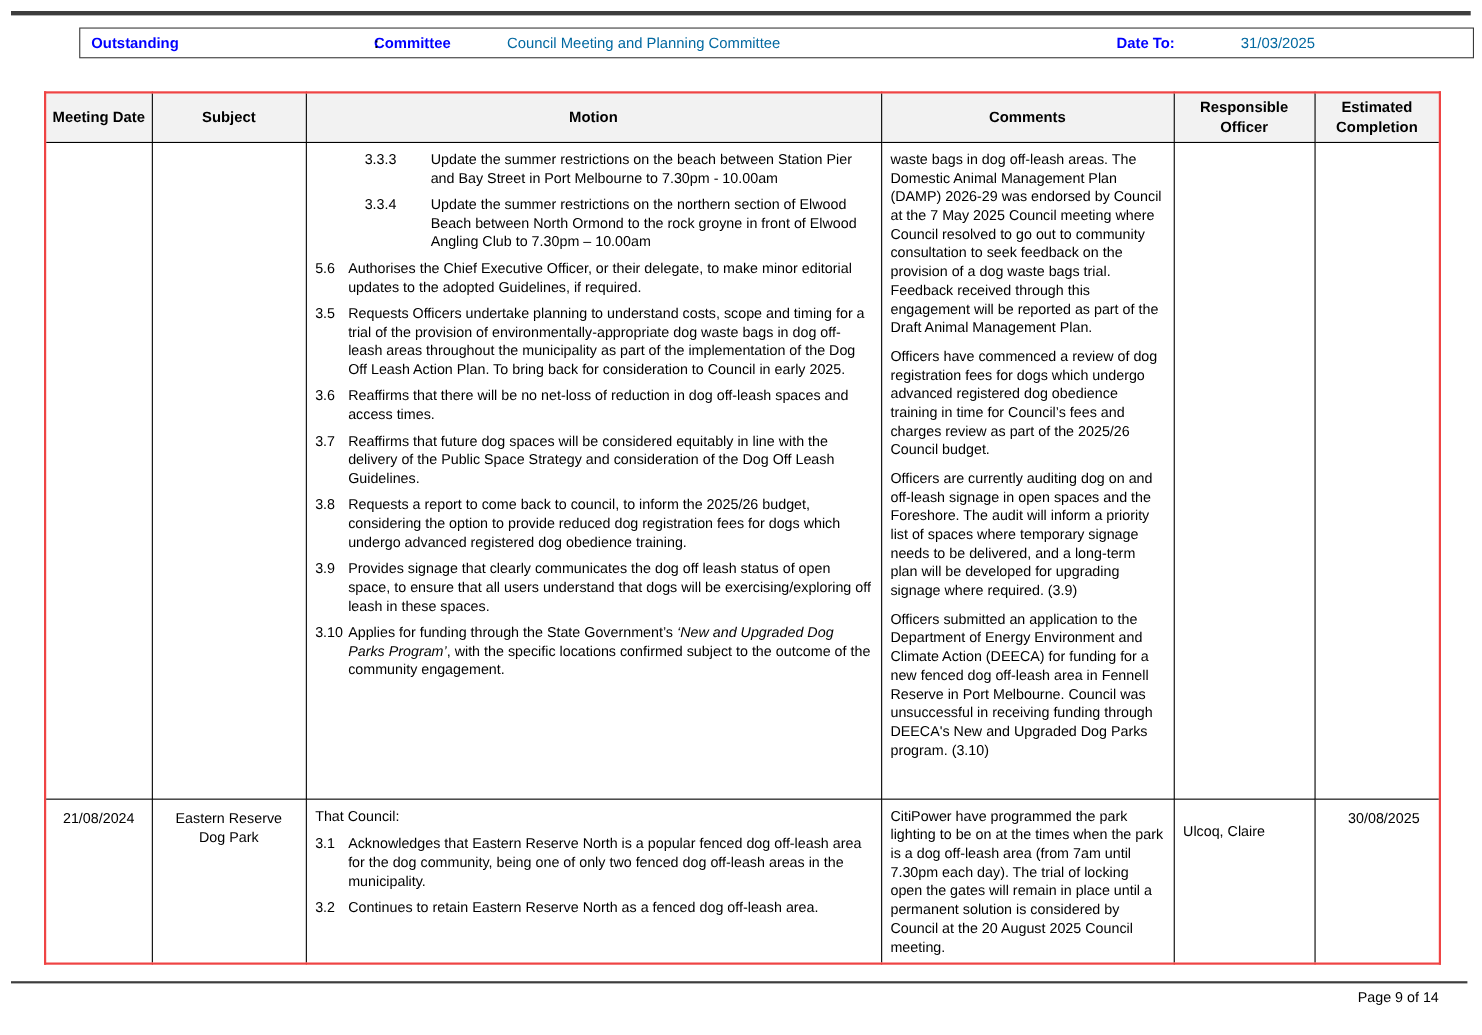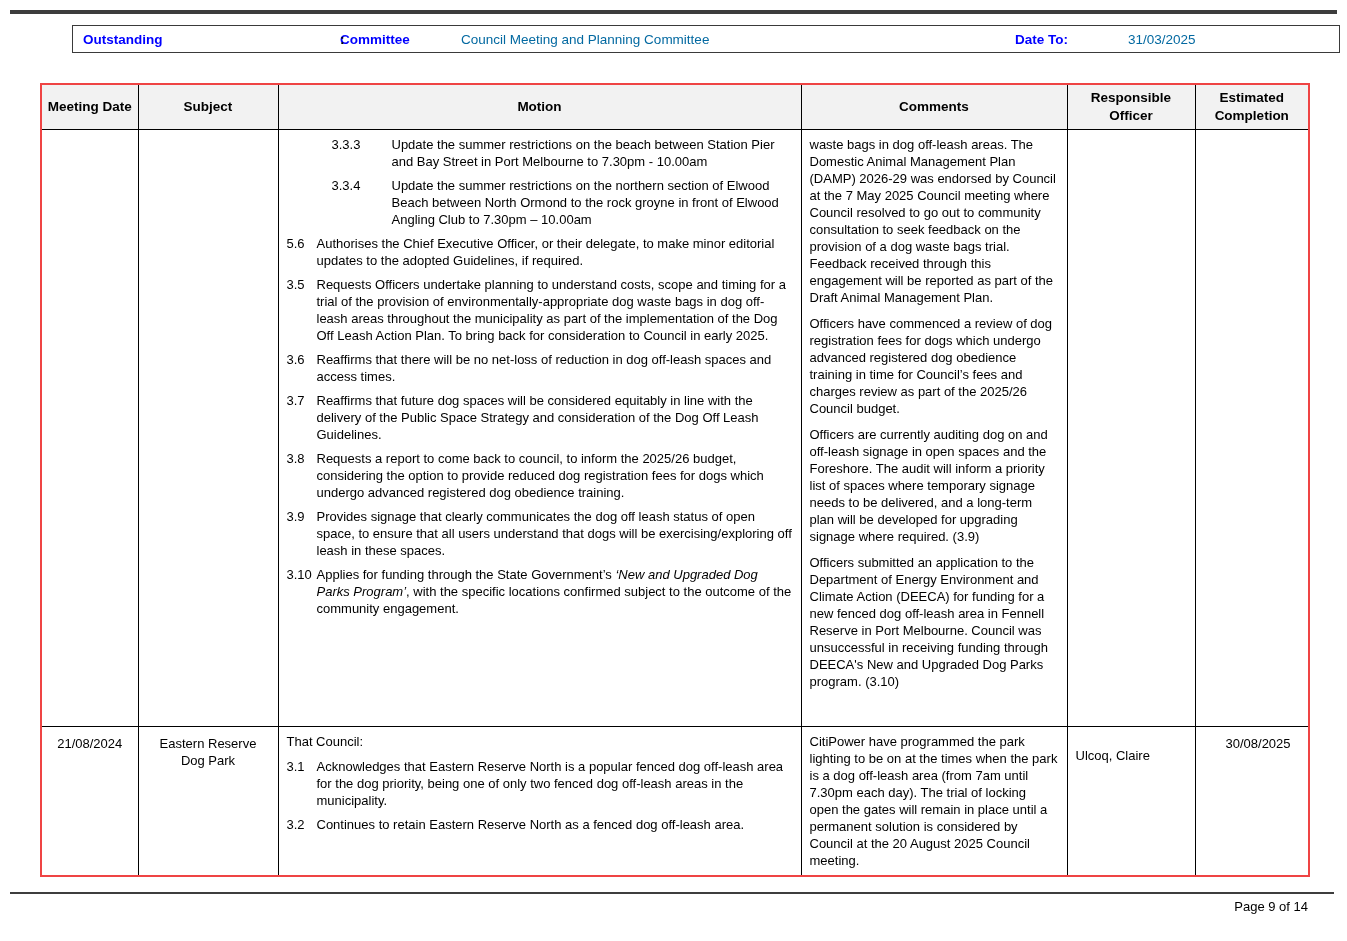--- a/index.html
+++ b/index.html
@@ -155,21 +155,21 @@
         <td class="c-officer"></td>
         <td class="c-completion"></td>
       </tr>
       <tr class="row-2">
         <td class="c-date">21/08/2024</td>
         <td class="c-subject">Eastern Reserve Dog Park</td>
         <td class="c-motion">
           <div class="m-intro">That Council:</div>
           <div class="m-item">
             <span class="num">3.1</span>
-            <span>Acknowledges that Eastern Reserve North is a popular fenced dog off-leash area for the dog priority, being one of only two fenced dog off-leash areas in the municipality.</span>
+            <span>Acknowledges that Eastern Reserve North is a popular fenced dog off-leash area for the dog community, being one of only two fenced dog off-leash areas in the municipality.</span>
           </div>
           <div class="m-item">
             <span class="num">3.2</span>
             <span>Continues to retain Eastern Reserve North as a fenced dog off-leash area.</span>
           </div>
         </td>
         <td class="comments">
           <p>CitiPower have programmed the park lighting to be on at the times when the park is a dog off-leash area (from 7am until 7.30pm each day). The trial of locking open the gates will remain in place until a permanent solution is considered by Council at the 20 August 2025 Council meeting.</p>
         </td>
         <td class="c-officer">Ulcoq, Claire</td>

